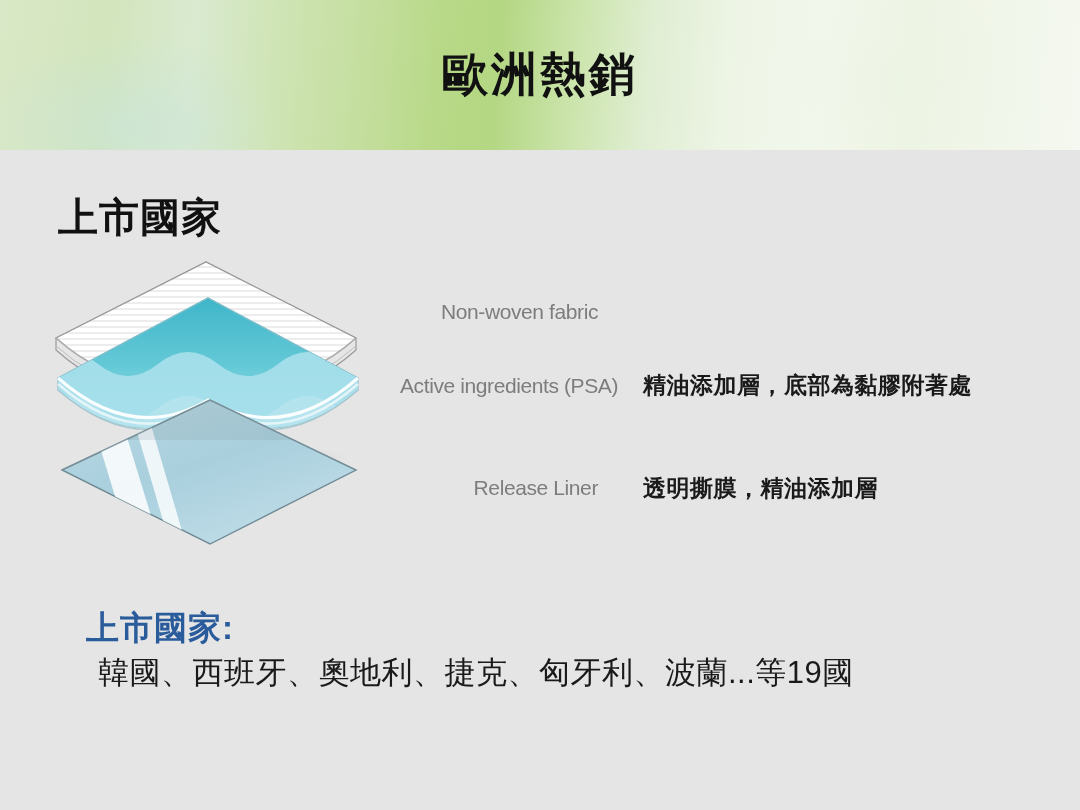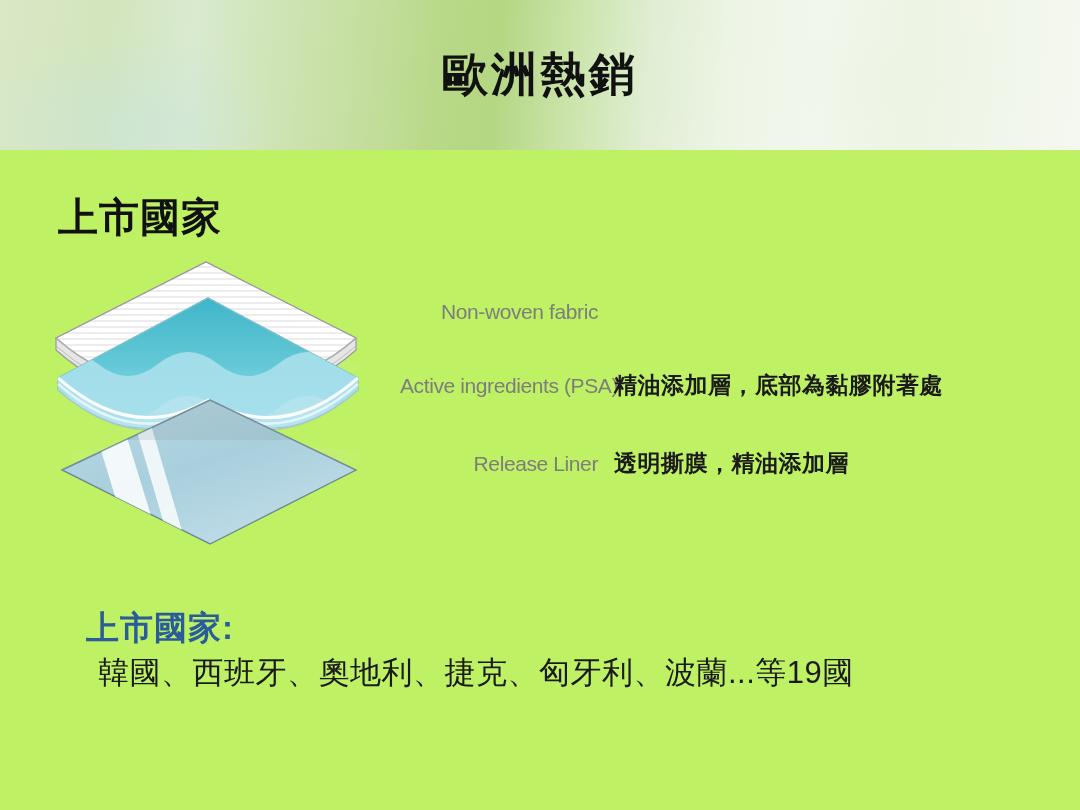--- a/index.html
+++ b/index.html
@@ -9,21 +9,21 @@
     background: #ffffff;
   }
   body {
     font-family: "Liberation Sans", "DejaVu Sans", sans-serif;
   }
   .slide {
     position: relative;
     width: 1080px;
     height: 810px;
     overflow: hidden;
-    background: #bef264;
+    background: #e5e5e5;
   }
 
   
   .banner {
     position: absolute;
     left: 0;
     top: 0;
     width: 1080px;
     height: 150px;
     background:
@@ -90,20 +90,21 @@
   .rows {
     position: absolute;
     left: 400px;
     top: 300px;
     width: 660px;
   }
   .row {
     display: flex;
     align-items: baseline;
     height: 68px;
+    gap: 29px;
   }
   .row-en {
     color: #7d7d7d;
     font-size: 21px;
     font-weight: 400;
     letter-spacing: -0.4px;
     transform: scaleX(0.93);
     transform-origin: right center;
     white-space: nowrap;
     text-align: right;
@@ -118,21 +119,21 @@
   .row-zh {
     color: #1a1a1a;
     font-size: 23px;
     font-weight: 700;
     white-space: nowrap;
     margin-left: 16px;
     letter-spacing: 0.5px;
   }
   .row.r1 { margin-bottom: 0; }
   .row.r2 { margin-top: 2px; }
-  .row.r3 { margin-top: 10px; }
+  .row.r3 { margin-top: 16px; align-items: center; }
 
   
   .countries-heading {
     position: absolute;
     left: 62px;
     top: 606px;
     font-size: 33px;
     font-weight: 700;
     color: #2a5c9c;
     letter-spacing: 1px;

